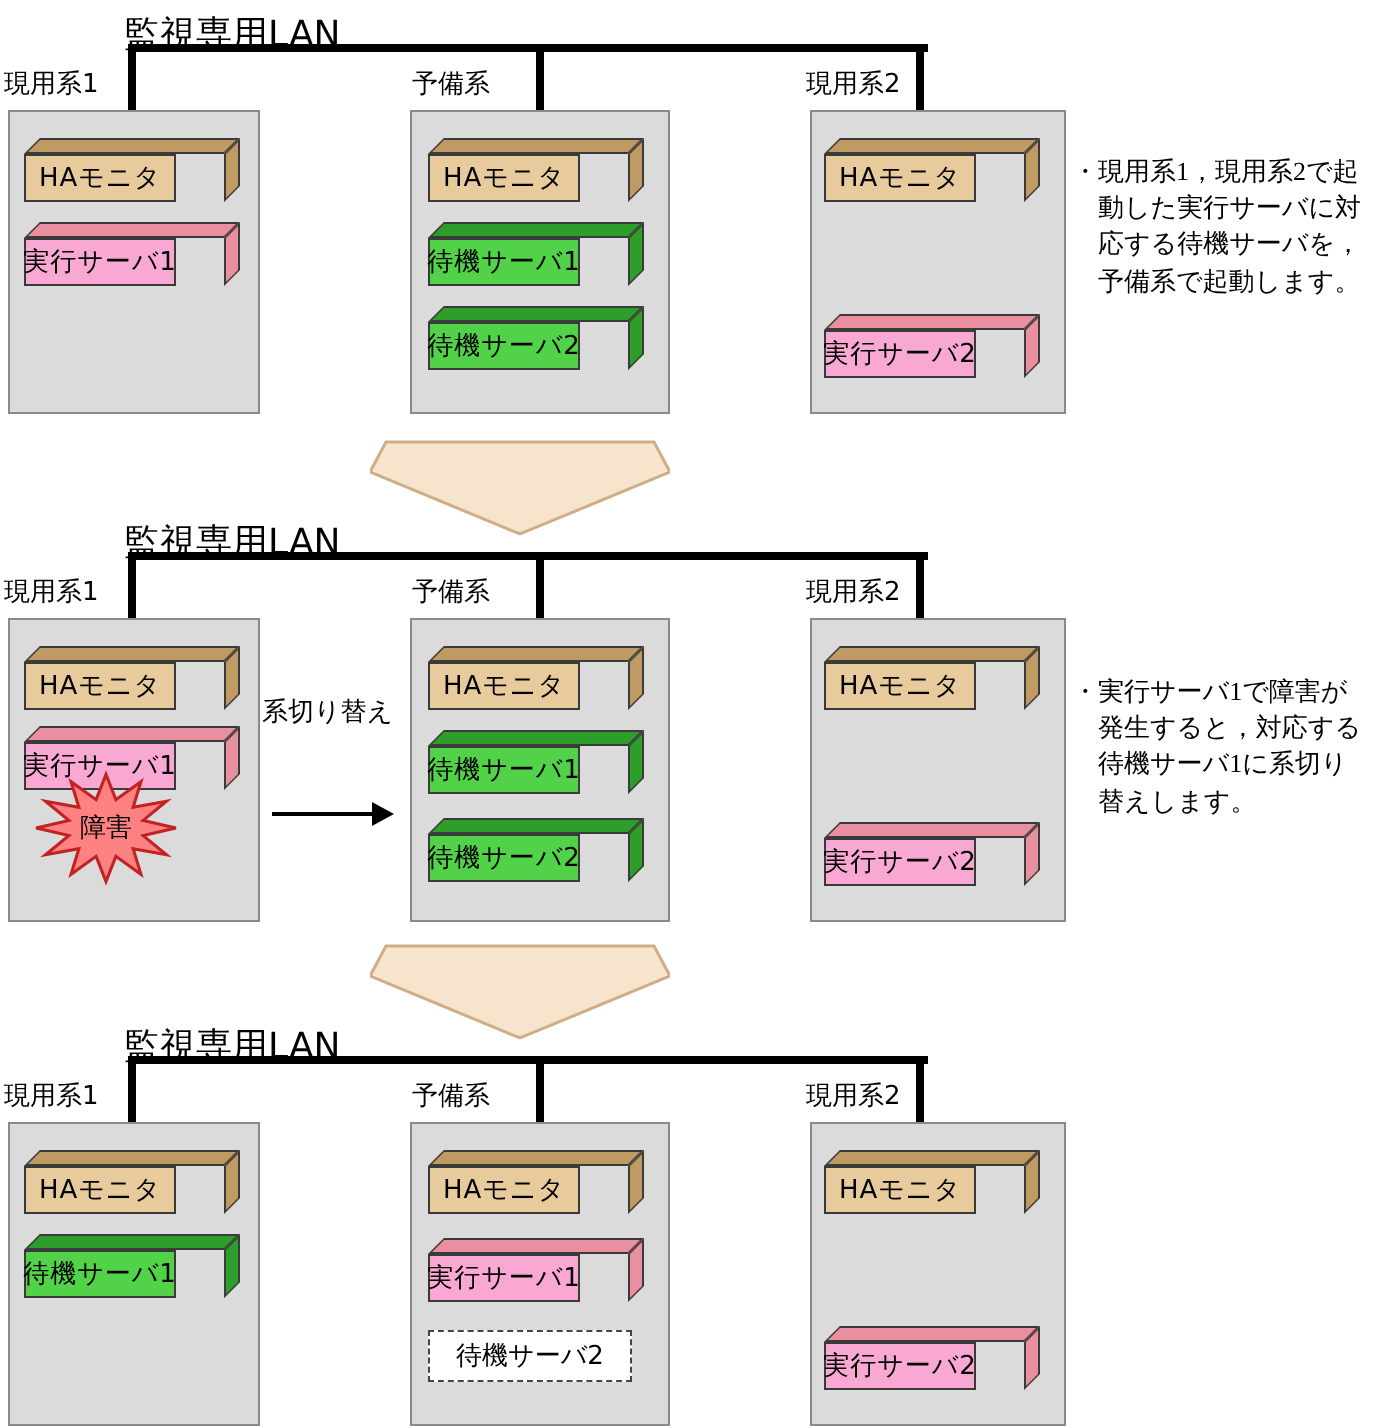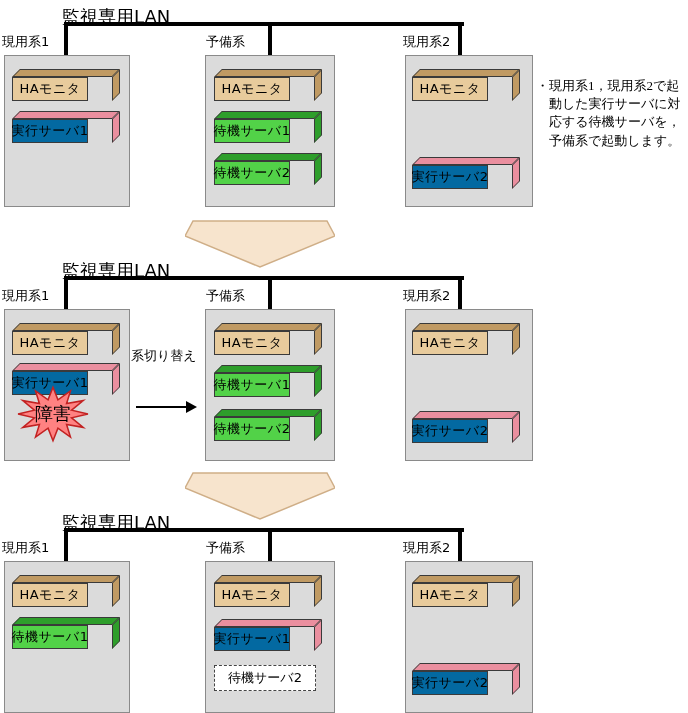--- a/index.html
+++ b/index.html
@@ -16,42 +16,42 @@
   .sys-label { position:absolute; top:28px; font-size:13px; white-space:nowrap; }
   .sys-box   { position:absolute; top:50px; height:152px; background:#dbdbdb; border:1px solid #8a8a8a; }
 
   .box3d { position:absolute; width:108px; height:32px; font-size:13px; }
   .box3d .topf  { position:absolute; left:4px;  top:0;   width:100px; height:8px;  transform:skewX(-45deg); border:1px solid #3a3a3a; }
   .box3d .sidef { position:absolute; left:100px;top:4px; width:8px;  height:24px; transform:skewY(-45deg); border:1px solid #3a3a3a; }
   .box3d .front { position:absolute; left:0; top:8px; width:76px; height:24px; border:1px solid #3a3a3a;
                   display:flex; align-items:center; justify-content:center; letter-spacing:0.5px; white-space:nowrap; }
   .ha .front      { background:#e8cb9c; }
   .ha .topf, .ha .sidef { background:#c09a63; }
-  .exec .front    { background:#0369a1; }
+  .exec .front    { background:#f9a8d4; }
   .exec .topf, .exec .sidef { background:#ea8f9f; }
   .standby .front { background:#52d248; }
   .standby .topf, .standby .sidef { background:#2e9e2b; }
 
   .dashed-box { position:absolute; width:102px; height:26px; background:#fff; border:1px dashed #444;
                 display:flex; align-items:center; justify-content:center; font-size:13px; white-space:nowrap; }
 
   .note { position:absolute; left:536px; width:150px; font-size:13px; line-height:1.4;
           padding-left:13px; text-indent:-13px;font-family:Liberation Serif, serif; }
 
   .big-arrow { position:absolute; left:185px; width:150px; height:48px; }
 
   .switch-label { position:absolute; font-size:13px; white-space:nowrap; }
   .switch-arrow { position:absolute; width:62px; height:12px; }
   .switch-arrow .line { position:absolute; left:0; top:5px; width:50px; height:2px; background:#000; }
   .switch-arrow .head { position:absolute; left:50px; top:0; width:0; height:0;
                         border-left:11px solid #000; border-top:6px solid transparent; border-bottom:6px solid transparent; }
 
   .burst { position:absolute; width:74px; height:58px; }
   .burst svg { position:absolute; left:0; top:0; }
-  .burst .burst-label { position:absolute; inset:0; display:flex; align-items:center; justify-content:center; font-size:18px; }
+  .burst .burst-label { position:absolute; inset:0; display:flex; align-items:center; justify-content:center; font-size:13px; }
 </style>
 </head>
 <body>
 
 <div class="canvas">
 
   <div class="stage" style="top:5px">
     <div class="lan-label">監視専用LAN</div>
     <div class="lan-line" style="left:64px;width:400px"></div>
     <div class="drop" style="left:64px"></div>
@@ -172,20 +172,21 @@
       <div class="topf"></div>
         <div class="sidef"></div>
       <div class="front">HAモニタ</div>
     </div>
     <div class="box3d exec" style="left:412px;top:152px">
       <div class="topf"></div>
         <div class="sidef"></div>
       <div class="front">実行サーバ2</div>
     </div>
 
+    <div class="note" style="top:78px">・実行サーバ1で障害が発生すると，対応する待機サーバ1に系切り替えします。</div>
   </div>
 
   <div class="big-arrow" style="top:472px">
     <svg width="150" height="48" viewBox="0 0 150 48">
       <polygon points="8,1 142,1 150,16 75,47 0,16" fill="#f7e4cd" stroke="#cfae87" stroke-width="1.5"></polygon>
     </svg>
   </div>
 
   <div class="stage" style="top:511px">
     <div class="lan-label">監視専用LAN</div>

